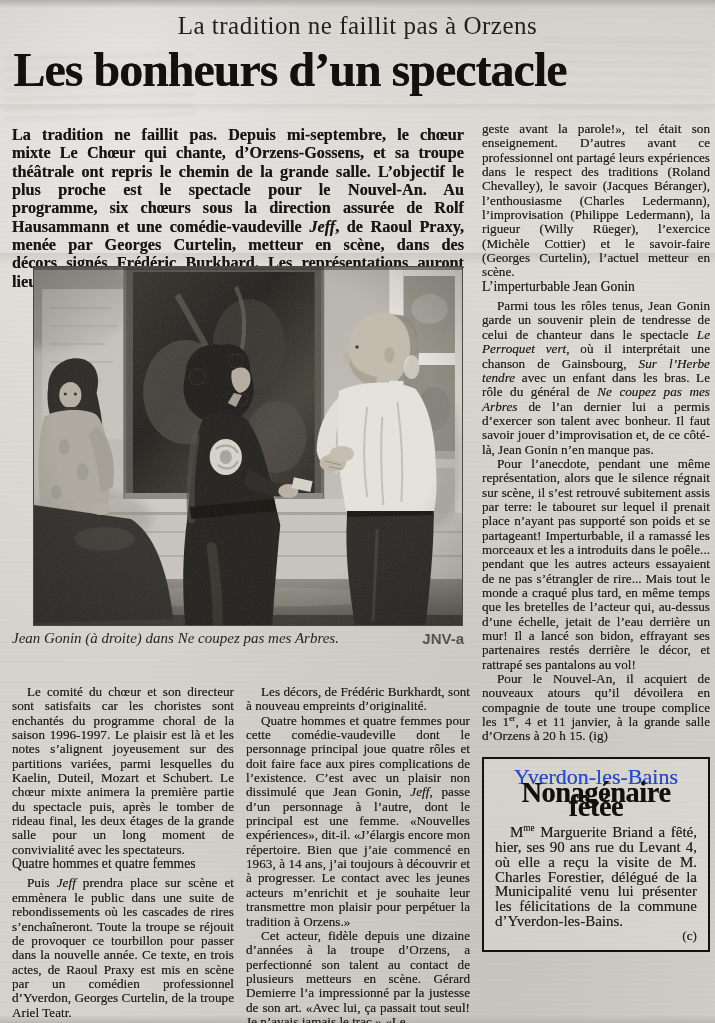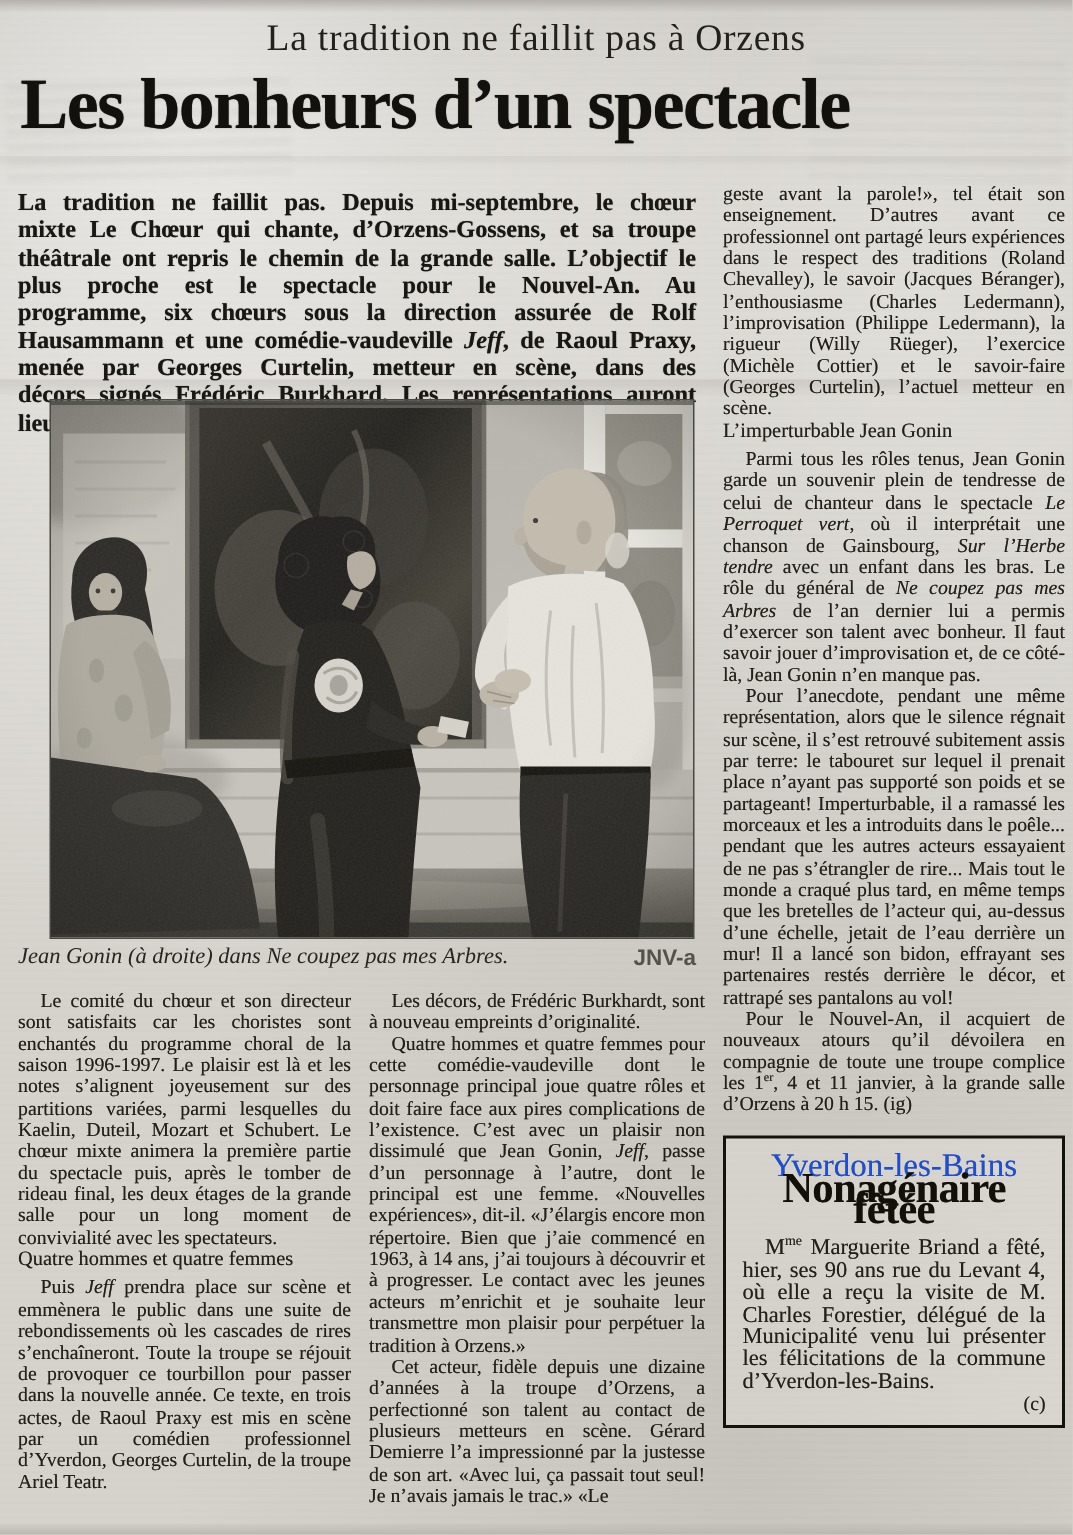--- a/index.html
+++ b/index.html
@@ -25,21 +25,21 @@
   .sm1{left:4px;top:48px;width:190px;height:70px;transform:rotate(-1.5deg);
        background:repeating-linear-gradient(0deg, rgba(96,102,90,.16) 0 3px, transparent 3px 10px);}
   .sm2{left:540px;top:40px;width:170px;height:80px;transform:rotate(1deg);
        background:repeating-linear-gradient(0deg, rgba(96,102,90,.13) 0 3px, transparent 3px 11px);}
 
   .kicker{left:0;top:12px;width:715px;text-align:center;font-size:25px;letter-spacing:.5px;color:#23211d;}
   .headline{left:0;top:42px;width:580px;text-align:center;font-weight:bold;font-size:48px;
             letter-spacing:-1px;color:#13110e;text-shadow:0 0 .6px rgba(19,17,14,.8);}
 
   .jt{text-align:justify;}
-  .ind{text-indent:15px;}
+  .ind{text-indent:15px;margin-top:25px;}
   p{margin:0;}
   sup{font-size:.62em;line-height:0;}
 
   .lead{left:12px;top:126px;width:452px;font-weight:bold;font-size:16.2px;line-height:18.35px;
         word-spacing:2.2px;color:#191714;text-shadow:0 0 .5px rgba(25,23,20,.7);}
 
   .bodytxt{font-size:13.2px;line-height:14.35px;color:#222019;text-shadow:0 0 .4px rgba(34,32,25,.6);}
   .colL{left:12px;top:660px;width:222px;}
   .colM{left:246px;top:660px;width:224px;}
   .colR{left:482px;top:122px;width:228px;}

